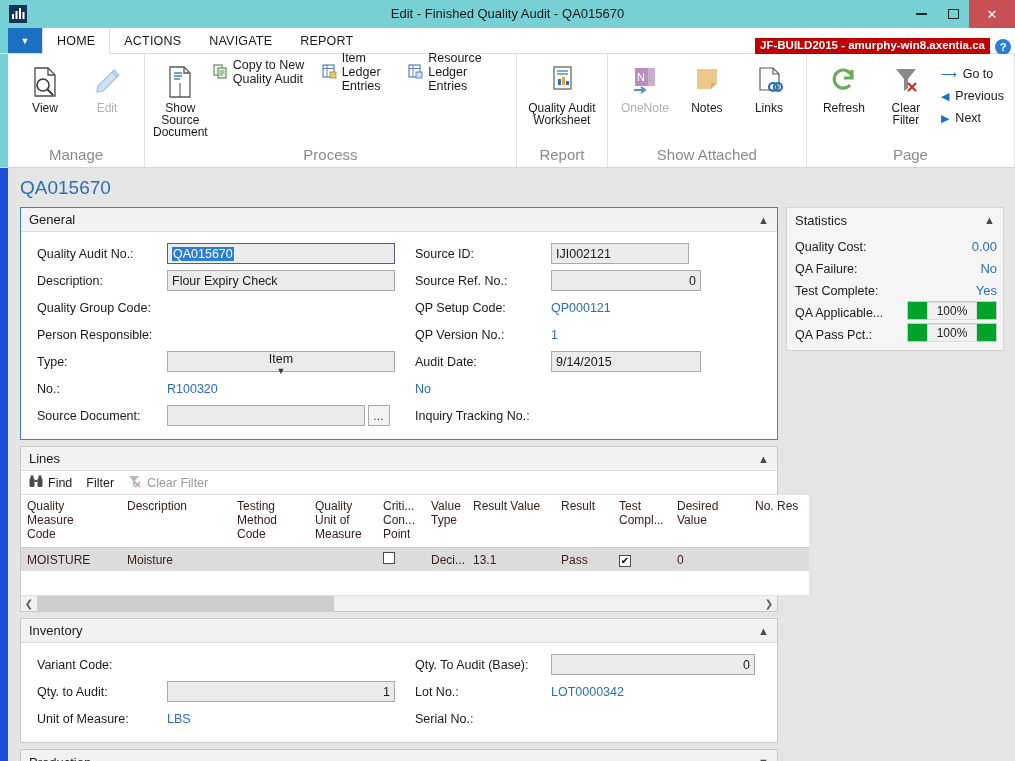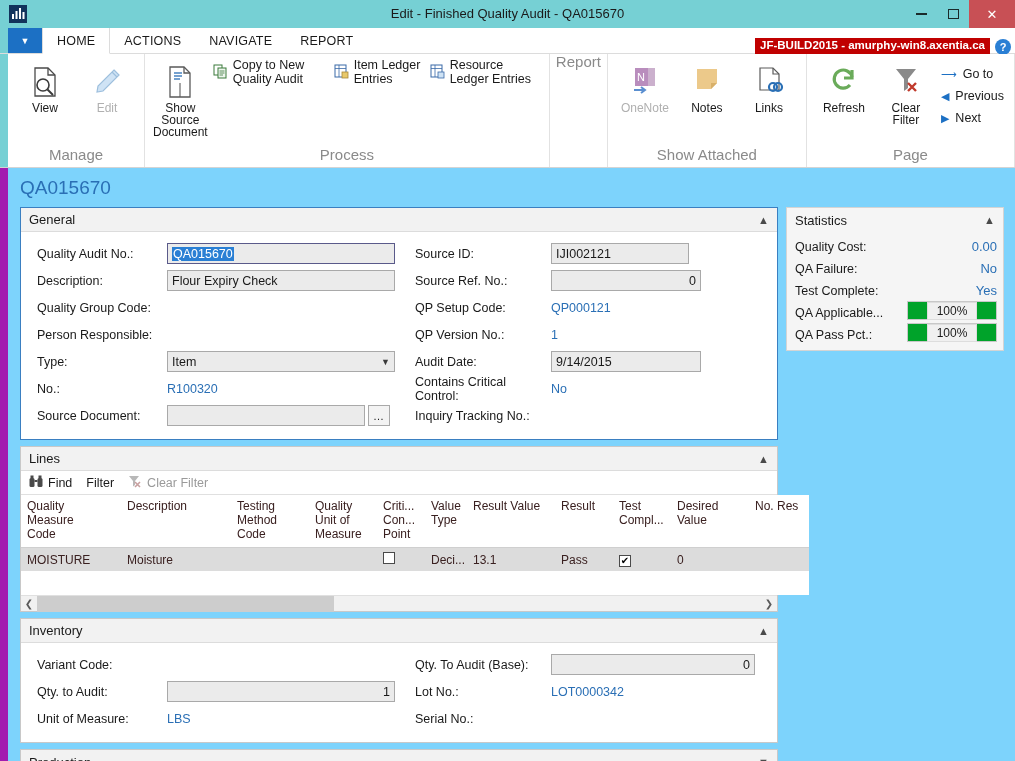--- a/index.html
+++ b/index.html
@@ -181,23 +181,23 @@
   .nav-btn {
     display:flex; align-items:center; gap:6px;
     font-size: 12.5px; color:#1a1a1a; height: 22px; padding: 0 4px;
   }
   .arrow-blue { color: #1c70c4; font-size: 11px; line-height: 1; }
 
   
   .page {
     position: relative;
     height: calc(761px - 28px - 26px - 114px);
-    background: #7dd3fc;
+    background: #e5e5e5;
     overflow: hidden;
-    border-left: 8px solid #a21caf;
+    border-left: 8px solid #1d4ed8;
   }
   .page-title {
     font-size: 19px;
     color: #2a6fb5;
     padding: 9px 0 8px 12px;
   }
   .content-cols { display: flex; padding: 0 8px 0 12px; }
   .left-col { width: 758px; }
   .right-col { width: 218px; margin-left: 8px; }
 
@@ -228,21 +228,21 @@
     height: 21px;
     width: 228px;
     background: #ebebeb;
     border: 1px solid #a9a9a9;
     font-size: 12.5px;
     color: #1a1a1a;
     padding: 0 4px;
     display: flex; align-items: center;
   }
   .finput.num { justify-content: flex-end; }
-  .finput.sel { justify-content: space-between; }
+  .finput.sel { justify-content: space-between; flex-direction: column; }
   .finput.focused { border: 1px solid #5a5a8a; background: #ebebeb; }
   .sel-text-hl { background: #2a7fd4; color: #ffffff; padding: 0 1px; }
   .caret-dn { font-size: 9px; color: #3a3a3a; }
   .ellipsis-btn {
     margin-left: 3px;
     width: 22px; height: 21px;
     border: 1px solid #a9a9a9;
     background: #f3f3f3;
     display: flex; align-items: center; justify-content: center;
     font-size: 11px; color: #1a1a1a;
@@ -453,20 +453,36 @@
             </svg>
           </span>
           <span>Resource Ledger Entries</span>
         </div>
       </div>
     </div>
     <div class="rgroup-label">Process</div>
   </div>
 
   <div class="rgroup">
+    <div class="rgroup-body">
+      <div class="big-btn wide">
+        <span class="bi">
+          <svg width="30" height="34" viewBox="0 0 30 34">
+            <rect x="7" y="2" width="17" height="22" fill="#ffffff" stroke="#5a5a5a" stroke-width="1.2"></rect>
+            <line x1="10" y1="6" x2="21" y2="6" stroke="#2a6fb5" stroke-width="1.2"></line>
+            <line x1="10" y1="9" x2="21" y2="9" stroke="#2a6fb5" stroke-width="1.2"></line>
+            <rect x="11" y="14" width="3" height="6" fill="#2a6fb5"></rect>
+            <rect x="15" y="12" width="3" height="8" fill="#e8a33a"></rect>
+            <rect x="19" y="16" width="3" height="4" fill="#2a6fb5"></rect>
+          </svg>
+        </span>
+        <span style="white-space:pre-line">Quality Audit
+Worksheet</span>
+      </div>
+    </div>
     <div class="rgroup-label">Report</div>
   </div>
 
   <div class="rgroup">
     <div class="rgroup-body">
       <div class="big-btn disabled">
         <span class="bi">
           <svg width="30" height="32" viewBox="0 0 30 32">
             <rect x="5" y="2" width="13" height="18" fill="#b98dbd"></rect>
             <text x="7" y="15" font-size="11" fill="#ffffff" font-family="Liberation Sans, sans-serif">N</text>
@@ -631,21 +647,20 @@
               </div>
 
               <div class="frow">
                 <span class="flabel wide">Audit Date:</span>
                 <span class="finput" style="width:150px">
                   <span>9/14/2015</span>
                 </span>
               </div>
 
               <div class="frow">
-                <span class="flabel wide">Contains Critical Control:</span>
                 <span class="fval link">No</span>
               </div>
 
               <div class="frow">
                 <span class="flabel wide">Inquiry Tracking No.:</span>
                 <span class="fval"></span>
               </div>
 
             </div>
           </div>

